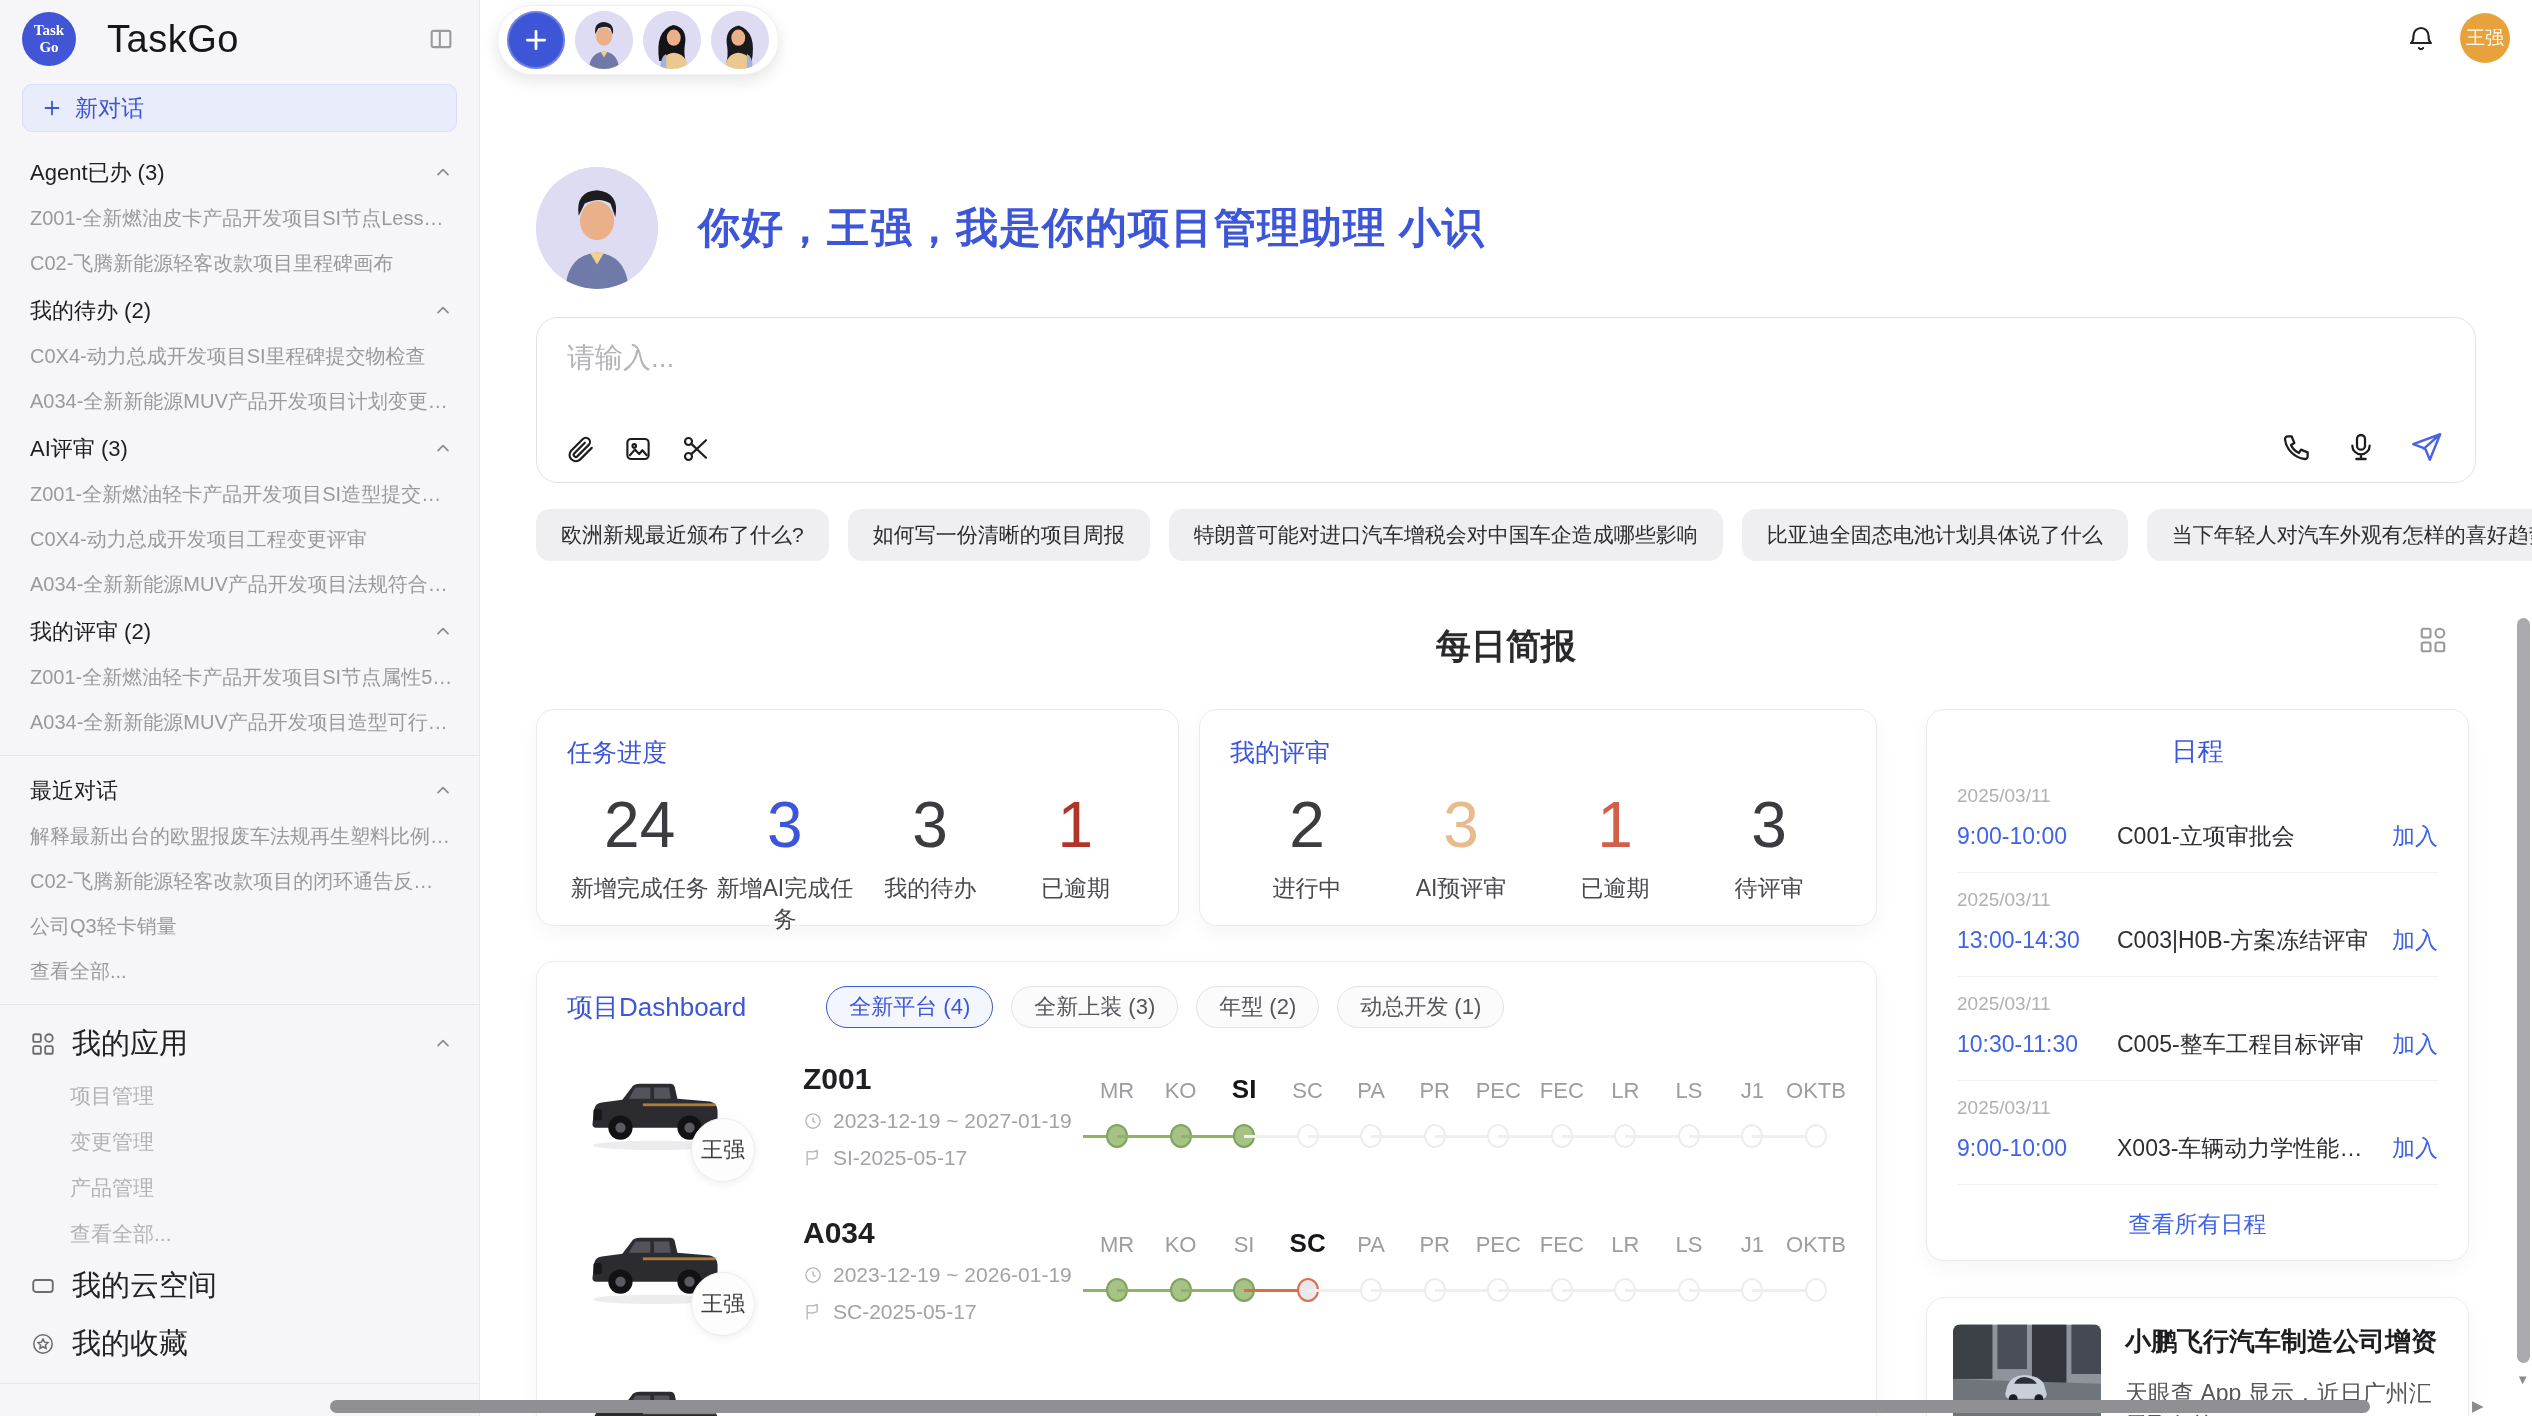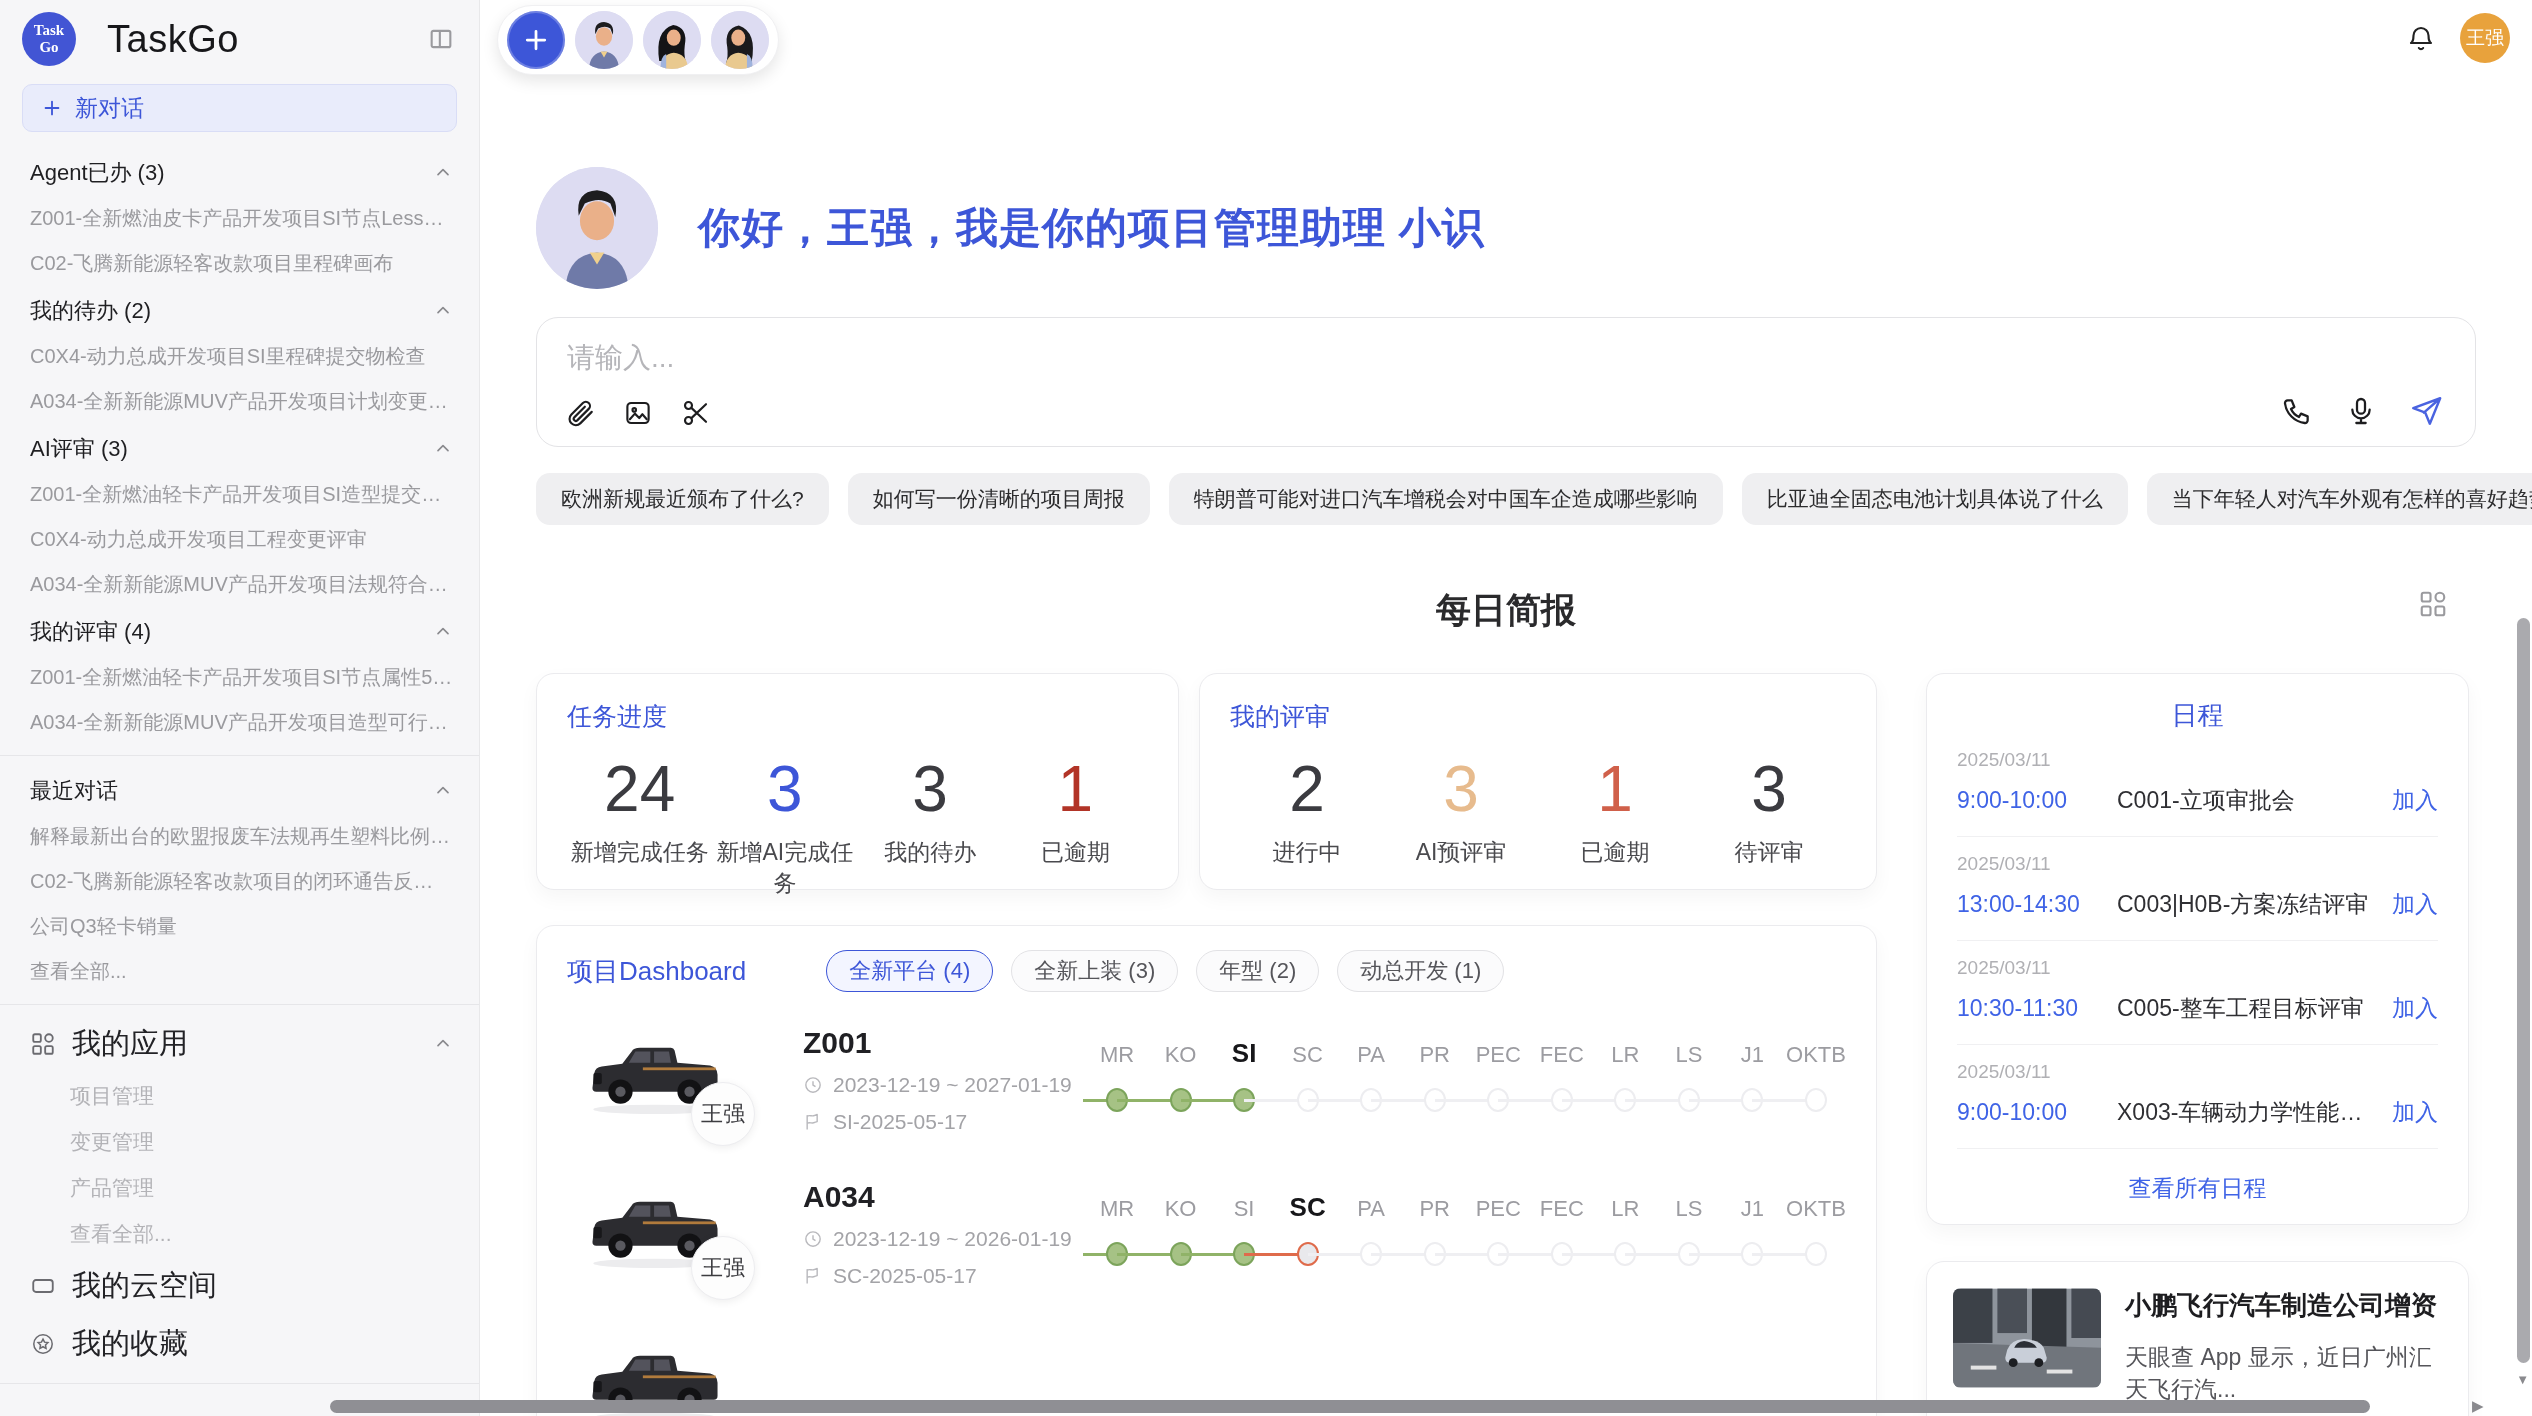--- a/index.html
+++ b/index.html
@@ -33,21 +33,21 @@
   .top-right { margin-left:auto; display:flex; align-items:center; gap:24px; padding-top:8px; }
   .bell { color:#222; display:flex; cursor:pointer; }
   .user-badge { width:50px; height:50px; border-radius:50%; background:#e8a23c; color:#fff; font-size:19px; display:flex; align-items:center; justify-content:center; cursor:pointer; }
 
   .content { width:1940px; margin:0 auto; flex:1; }
   .greeting { display:flex; align-items:center; gap:40px; margin-top:92px; }
   .greet-avatar { width:122px; height:122px; border-radius:50%; overflow:hidden; background:#dcdcf0; }
   .greet-avatar svg { display:block; width:100%; height:100%; }
   .greet-text { font-size:42px; font-weight:700; color:#3d56d8; letter-spacing:1px; }
 
-  .composer { margin-top:28px; height:130px; border:1px solid #e3e3e6; border-radius:22px; position:relative; background:#fff; }
+  .composer { margin-top:28px; height:166px; border:1px solid #e3e3e6; border-radius:22px; position:relative; background:#fff; }
   .composer-input { position:absolute; top:24px; left:30px; right:30px; border:none; outline:none; font-size:28px; color:#333; font-family:inherit; background:transparent; }
   .composer-input::placeholder { color:#b5b5b9; }
   .tools-left { position:absolute; left:28px; bottom:18px; display:flex; gap:28px; color:#1d1d1f; align-items:center; }
   .tools-right { position:absolute; right:32px; bottom:18px; display:flex; gap:32px; color:#1d1d1f; align-items:center; }
   .tool { display:flex; cursor:pointer; }
   .tool.send { color:#4a63e0; }
 
   .chips { display:flex; gap:19px; margin-top:26px; }
   .chip { background:#efeff1; border:none; border-radius:14px; height:52px; display:flex; align-items:center; padding:0 25px; font-size:21px; color:#2c2c2e; white-space:nowrap; cursor:pointer; font-family:inherit; }
 
@@ -164,21 +164,21 @@
         <span class="chev">
           <svg width="20" height="20" viewBox="0 0 24 24" fill="none" stroke="currentColor" stroke-width="2" stroke-linecap="round" stroke-linejoin="round">
             <polyline points="6 14 12 8 18 14"></polyline>
           </svg>
         </span>
       </div>
       <div class="side-item">Z001-全新燃油轻卡产品开发项目SI造型提交物评审</div>
       <div class="side-item">C0X4-动力总成开发项目工程变更评审</div>
       <div class="side-item">A034-全新新能源MUV产品开发项目法规符合性评审</div>
       <div class="sec-head">
-        <span>我的评审 (4)</span>
+        <span>我的评审 (2)</span>
         <span class="chev">
           <svg width="20" height="20" viewBox="0 0 24 24" fill="none" stroke="currentColor" stroke-width="2" stroke-linecap="round" stroke-linejoin="round">
             <polyline points="6 14 12 8 18 14"></polyline>
           </svg>
         </span>
       </div>
       <div class="side-item">Z001-全新燃油轻卡产品开发项目SI节点属性5D文件评审</div>
       <div class="side-item">A034-全新新能源MUV产品开发项目造型可行性评审</div>
       <div class="side-div"></div>
       <div class="sec-head">

